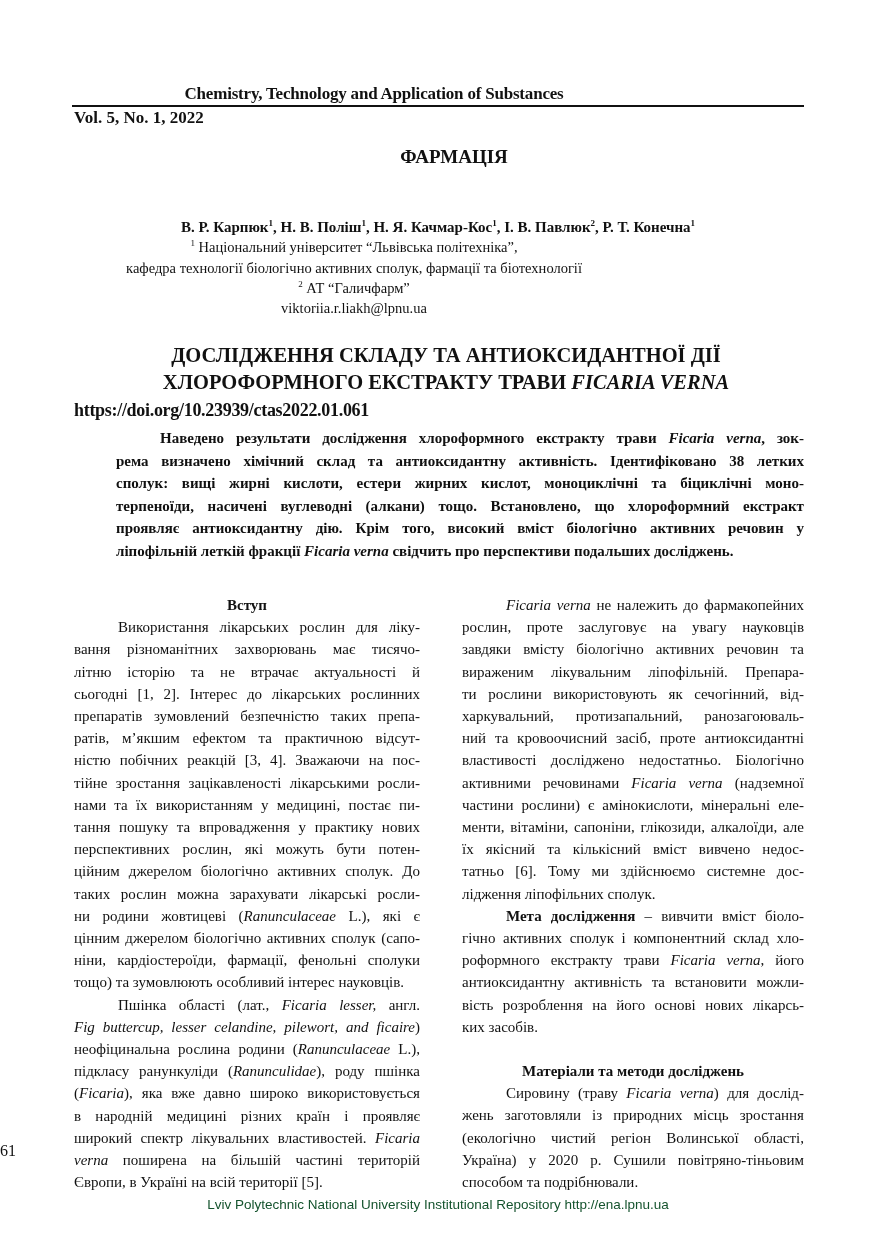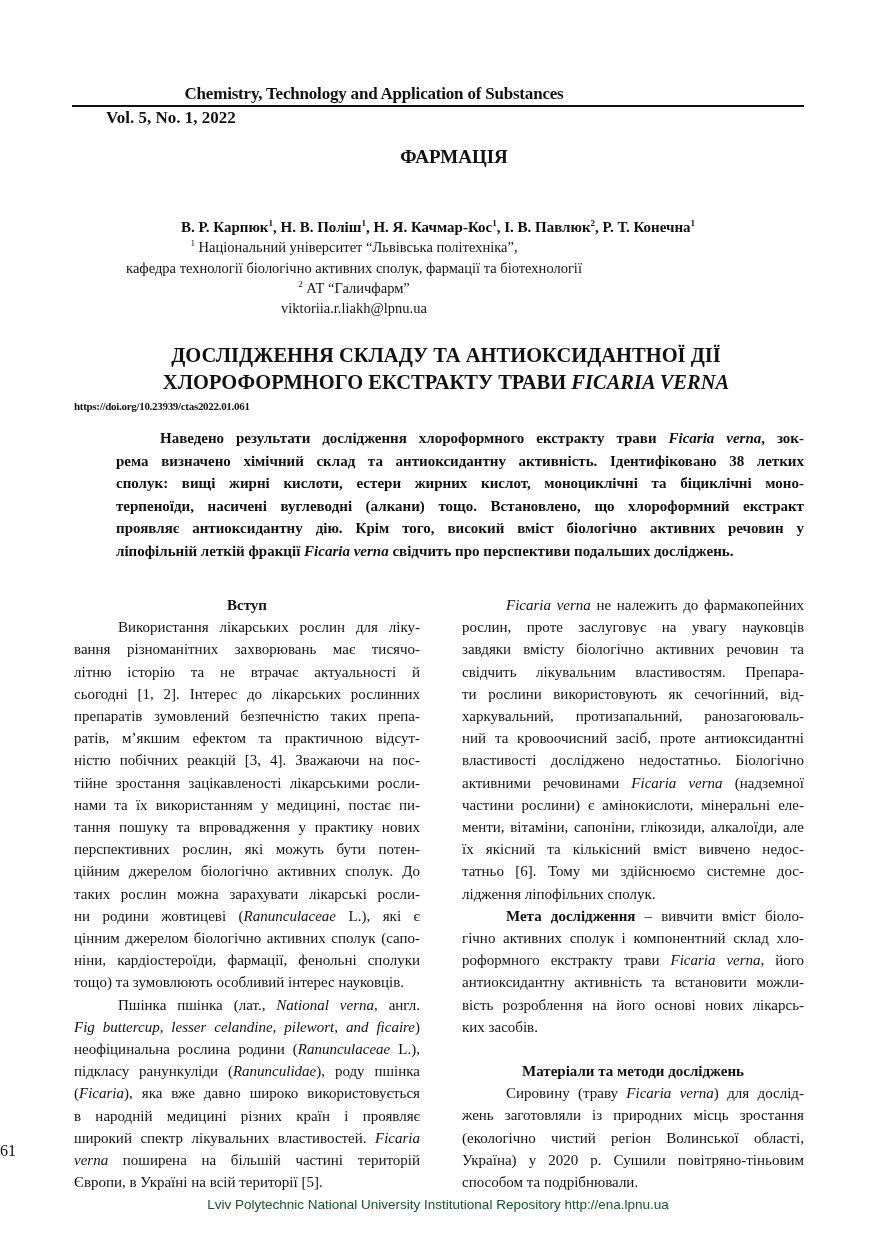--- a/index.html
+++ b/index.html
@@ -1,27 +1,27 @@
 <!DOCTYPE html>
 <html><head>
 <meta charset="utf-8">
 <style>
   html, body { margin: 0; padding: 0; background: #ffffff; }
   body { width: 876px; height: 1240px; position: relative; overflow: hidden;
          font-family: "Liberation Serif", "DejaVu Serif", serif; color: #111; }
   .abs { position: absolute; }
   .journal { left: 0; width: 748px; top: 84px; text-align: center; font-weight: bold; font-size: 17px; letter-spacing: -0.2px; }
   .rule { left: 72px; width: 732px; top: 105px; height: 2px; background: #111; }
-  .vol { left: 74px; top: 108px; font-weight: bold; font-size: 17px; margin-left: 32px; }
+  .vol { left: 74px; top: 108px; font-weight: bold; font-size: 17px; }
   .section { left: 0; width: 876px; top: 146px; text-align: center; font-weight: bold; font-size: 19px; margin-left: 16px; }
   .authors { left: 0; width: 876px; top: 219px; text-align: center; font-weight: bold; font-size: 15px; }
   .authors sup, .aff sup { font-size: 9px; vertical-align: super; line-height: 0; }
   .aff { left: 0; width: 708px; text-align: center; font-size: 14.5px; }
   .title { left: 0; width: 876px; top: 342px; text-align: center; font-weight: bold; font-size: 20.5px; line-height: 27px; margin-left: 8px; }
-  .doi { left: 74px; top: 400px; font-weight: bold; font-size: 11px; letter-spacing: -0.3px; }
+  .doi { left: 74px; top: 400px; font-weight: bold; font-size: 18px; letter-spacing: -0.3px; }
   .abstract { left: 116px; width: 688px; top: 427px; font-weight: bold; font-size: 15px; line-height: 22.5px; }
   .ln { display: block; white-space: nowrap; text-align: justify; text-align-last: justify; }
   .ln.last { text-align-last: left; }
   .ln.ind { padding-left: 44px; }
   .col { font-size: 15px; line-height: 22.2px; }
   .col-left { left: 74px; width: 346px; top: 594px; }
   .col-right { left: 462px; width: 342px; top: 594px; }
   .heading { display: block; text-align: center; font-weight: bold; }
   .heading.gap { margin-top: 22px; }
   i { font-style: italic; }
@@ -83,36 +83,36 @@
   <span class="ln">нами та їх використанням у медицині, постає пи-</span>
   <span class="ln">тання пошуку та впровадження у практику нових</span>
   <span class="ln">перспективних рослин, які можуть бути потен-</span>
   <span class="ln">ційним джерелом біологічно активних сполук. До</span>
   <span class="ln">таких рослин можна зарахувати лікарські росли-</span>
   <span class="ln"><span>ни родини жовтицеві (</span><i>Ranunculaceae</i><span> L.), які є</span></span>
   <span class="ln">цінним джерелом біологічно активних сполук (сапо-</span>
   <span class="ln">ніни, кардіостероїди, фармації, фенольні сполуки</span>
   <span class="ln last">тощо) та зумовлюють особливий інтерес науковців.</span>
 
-  <span class="ln ind"><span>Пшінка пшінка (лат., </span><i>National verna,</i><span> англ.</span></span>
+  <span class="ln ind"><span>Пшінка області (лат., </span><i>Ficaria lesser,</i><span> англ.</span></span>
   <span class="ln"><i>Fig buttercup, lesser celandine, pilewort, and ficaire</i><span>)</span></span>
   <span class="ln"><span>неофіцинальна рослина родини (</span><i>Ranunculaceae</i><span> L.),</span></span>
   <span class="ln"><span>підкласу ранункуліди (</span><i>Ranunculidae</i><span>), роду пшінка</span></span>
   <span class="ln"><span>(</span><i>Ficaria</i><span>), яка вже давно широко використовується</span></span>
   <span class="ln">в народній медицині різних країн і проявляє</span>
   <span class="ln"><span>широкий спектр лікувальних властивостей. </span><i>Ficaria</i></span>
   <span class="ln"><i>verna</i><span> поширена на більшій частині територій</span></span>
   <span class="ln last">Європи, в Україні на всій території [5].</span>
 </div>
 
 <div class="abs col col-right">
   <span class="ln ind"><i>Ficaria verna</i><span> не належить до фармакопейних</span></span>
   <span class="ln">рослин, проте заслуговує на увагу науковців</span>
   <span class="ln">завдяки вмісту біологічно активних речовин та</span>
-  <span class="ln">свідчить лікувальним властивостям. Препара-</span>
+  <span class="ln">вираженим лікувальним ліпофільній. Препара-</span>
   <span class="ln">ти рослини використовують як сечогінний, від-</span>
   <span class="ln">харкувальний, протизапальний, ранозагоюваль-</span>
   <span class="ln">ний та кровоочисний засіб, проте антиоксидантні</span>
   <span class="ln">властивості досліджено недостатньо. Біологічно</span>
   <span class="ln"><span>активними речовинами </span><i>Ficaria verna</i><span> (надземної</span></span>
   <span class="ln">частини рослини) є амінокислоти, мінеральні еле-</span>
   <span class="ln">менти, вітаміни, сапоніни, глікозиди, алкалоїди, але</span>
   <span class="ln">їх якісний та кількісний вміст вивчено недос-</span>
   <span class="ln">татньо [6]. Тому ми здійснюємо системне дос-</span>
   <span class="ln last">лідження ліпофільних сполук.</span>

